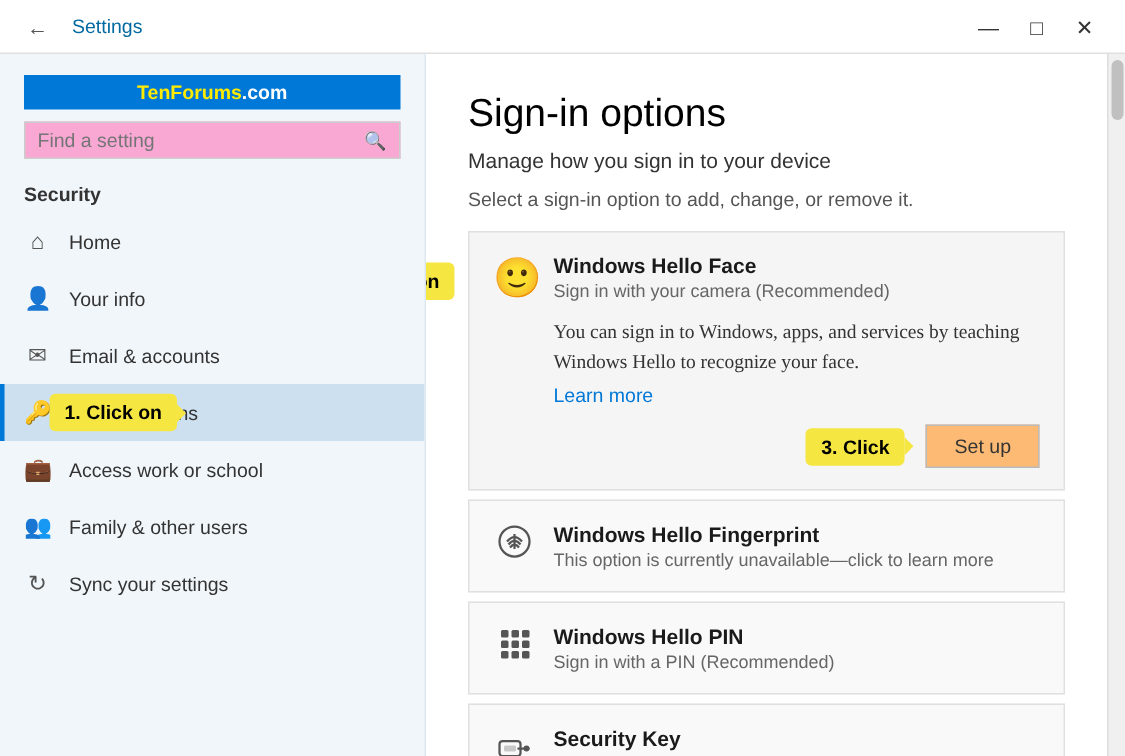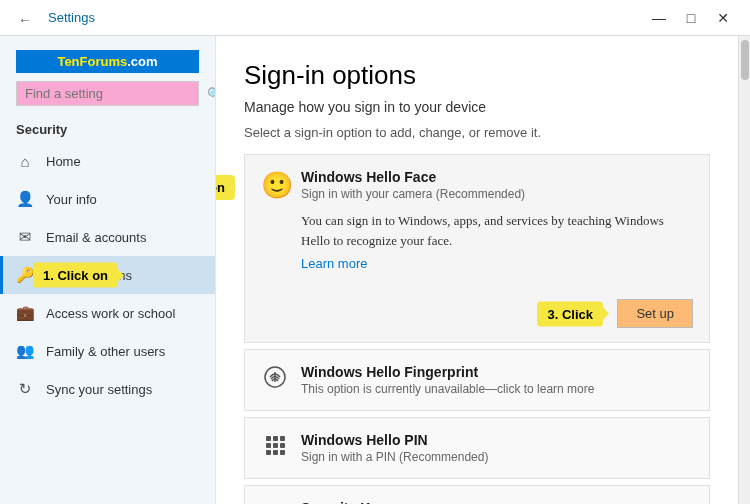--- a/index.html
+++ b/index.html
@@ -17,21 +17,21 @@
     .title-bar-controls button {
       background: none; border: none; cursor: pointer; font-size: 14px; color: #333;
       width: 30px; height: 28px; display: flex; align-items: center; justify-content: center;
     }
 
     
     .app-body { display: flex; flex: 1; overflow: hidden; }
 
     
     .sidebar {
-      width: 216px; background: #f0f6fa; display: flex; flex-direction: column;
+      width: 284px; background: #f0f6fa; display: flex; flex-direction: column;
       border-right: 1px solid #dde7f0; flex-shrink: 0; overflow: hidden;
     }
     .sidebar-header { padding: 14px 16px 4px 16px; }
     .watermark {
       background: #0078d7; color: #fff; font-size: 13px; font-weight: bold;
       padding: 4px 8px; margin-bottom: 8px; text-align: center;
     }
     .watermark span { color: #ffeb00; }
     .search-box {
       display: flex; align-items: center; background: #f9a8d4;
@@ -79,21 +79,21 @@
     }
     .option-card.expanded { background: #f5f5f5; }
     .option-header { display: flex; align-items: center; gap: 12px; }
     .option-icon { font-size: 22px; color: #555; width: 28px; text-align: center; flex-shrink: 0; }
     .option-info { flex: 1; }
     .option-title { font-size: 14px; font-weight: 700; color: #1a1a1a; }
     .option-desc { font-size: 12px; color: #666; margin-top: 2px; }
     .option-body { margin-top: 10px; padding-left: 40px; }
     .option-body p { font-size: 13px; color: #333; line-height: 1.5; font-family: Liberation Serif, serif; }
     .learn-more { color: #0078d7; font-size: 13px; cursor: pointer; display: inline-block; margin-top: 6px; text-align: right; }
-    .setup-row { display: flex; justify-content: flex-end; align-items: center; margin-top: 28px; gap: 10px; position: relative; }
+    .setup-row { display: flex; justify-content: flex-end; align-items: center; margin-top: 12px; gap: 10px; position: relative; }
     .setup-btn {
       background: #fdba74; border: 1px solid #bbb; padding: 6px 18px;
       font-size: 13px; cursor: pointer; color: #333;
     }
 
     
     .scrollbar-track {
       width: 12px; background: #f0f0f0; border-left: 1px solid #ddd;
       display: flex; flex-direction: column; align-items: center; padding-top: 2px;
     }

